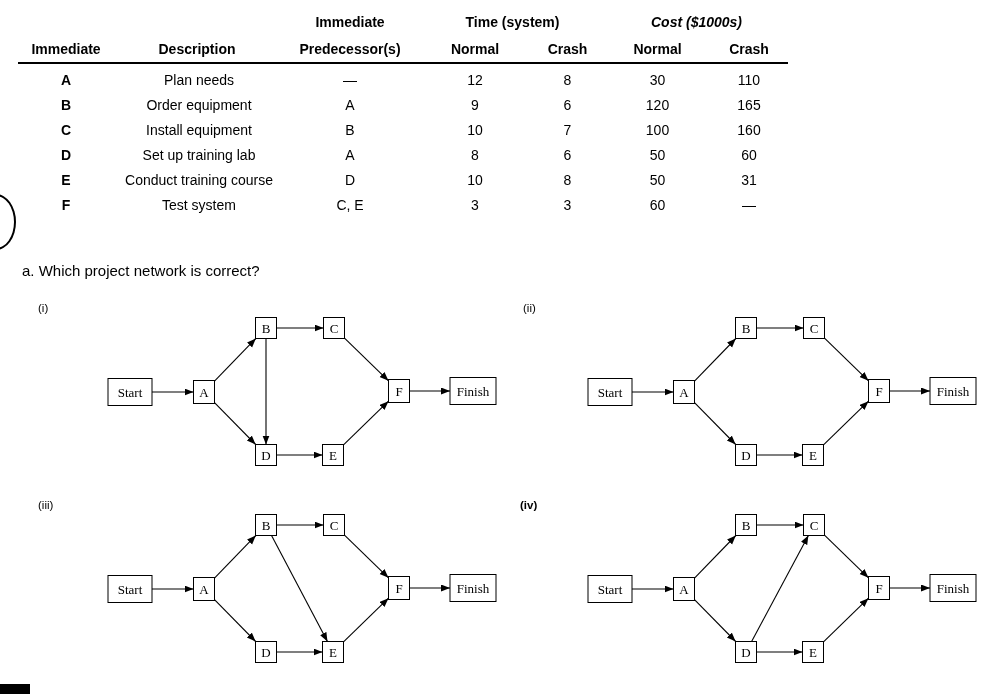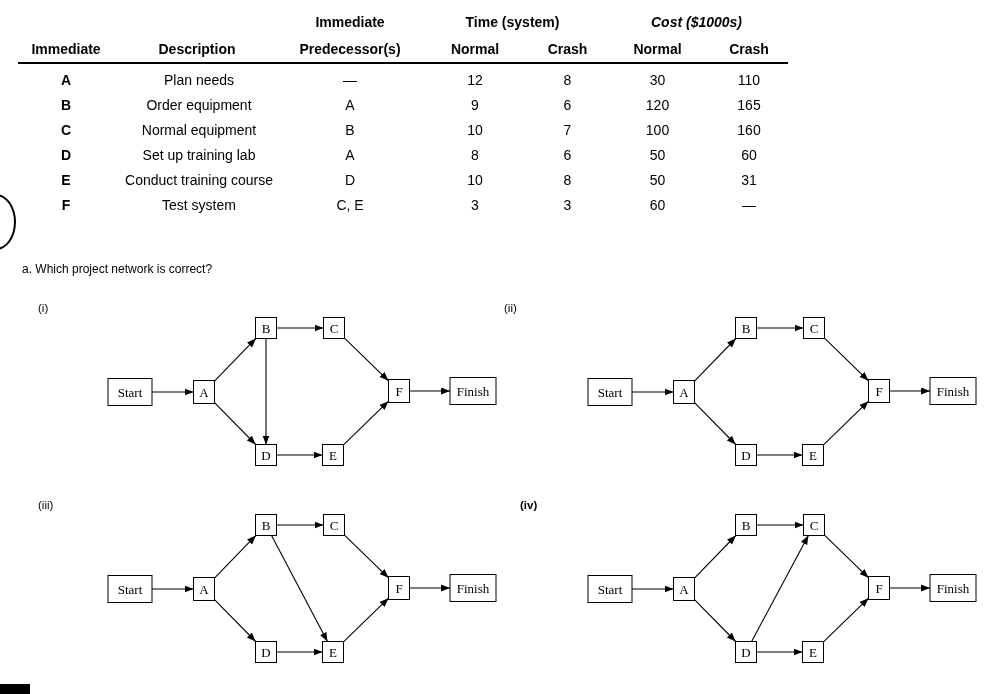--- a/index.html
+++ b/index.html
@@ -21,21 +21,21 @@
   .ghead .c3 { grid-column:3; }
   .ghead .c45 { grid-column:4 / span 2; }
   .ghead .c67 { grid-column:6 / span 2;font-style:italic; }
   .chead { height:28px; font-weight:bold; border-bottom:2px solid #000; }
   .tbody { padding-top:3px; }
   .tbody .trow { height:25px; }
   .tbody .trow > :first-child { font-weight:bold; }
   .tbody .trow > :nth-child(2) { text-align:center; padding-left:4px; }
 
   
-  .question { position:absolute; left:22px; top:262px; font-size:12px; }
+  .question { position:absolute; left:22px; top:262px; font-size:15px; }
 
   
   .netlabel { position:absolute; font-size:11.5px; }
   svg.net { position:absolute; overflow:visible; }
 
   
   .arc-mark {
     position:absolute; left:-24px; top:194px; width:40px; height:56px;
     border:2px solid #000; border-radius:50%;
   }
@@ -75,21 +75,21 @@
           <div>B</div>
           <div>Order equipment</div>
           <div>A</div>
           <div>9</div>
           <div>6</div>
           <div>120</div>
           <div>165</div>
         </div>
         <div class="trow">
           <div>C</div>
-          <div>Normal equipment</div>
+          <div>Install equipment</div>
           <div>B</div>
           <div>10</div>
           <div>7</div>
           <div>100</div>
           <div>160</div>
         </div>
         <div class="trow">
           <div>D</div>
           <div>Set up training lab</div>
           <div>A</div>
@@ -115,21 +115,21 @@
           <div>3</div>
           <div>60</div>
           <div>—</div>
         </div>
       </div>
   </div>
 
   <div class="question">a. Which project network is correct?</div>
 
   <span class="netlabel" style="left:38px;  top:302px;">(i)</span>
-  <span class="netlabel" style="left:504px; top:302px;">(ii)</span>
+  <span class="netlabel" style="left:523px; top:302px;">(ii)</span>
   <span class="netlabel" style="left:38px;  top:499px;">(iii)</span>
   <span class="netlabel" style="left:520px; top:499px;font-weight:bold;">(iv)</span>
 
   <svg class="net" style="left:105px; top:312px;" width="400" height="170" viewBox="0 0 400 170">
       <defs>
         <marker id="arrow0" markerWidth="10" markerHeight="8" refX="9" refY="3.5" orient="auto" markerUnits="userSpaceOnUse">
           <path d="M0,0 L9,3.5 L0,7 Z" fill="#000000"></path>
         </marker>
       </defs>
       <line x1="47" y1="80" x2="88.5" y2="80" stroke="#000000" stroke-width="1.1" marker-end="url(#arrow0)"></line>

